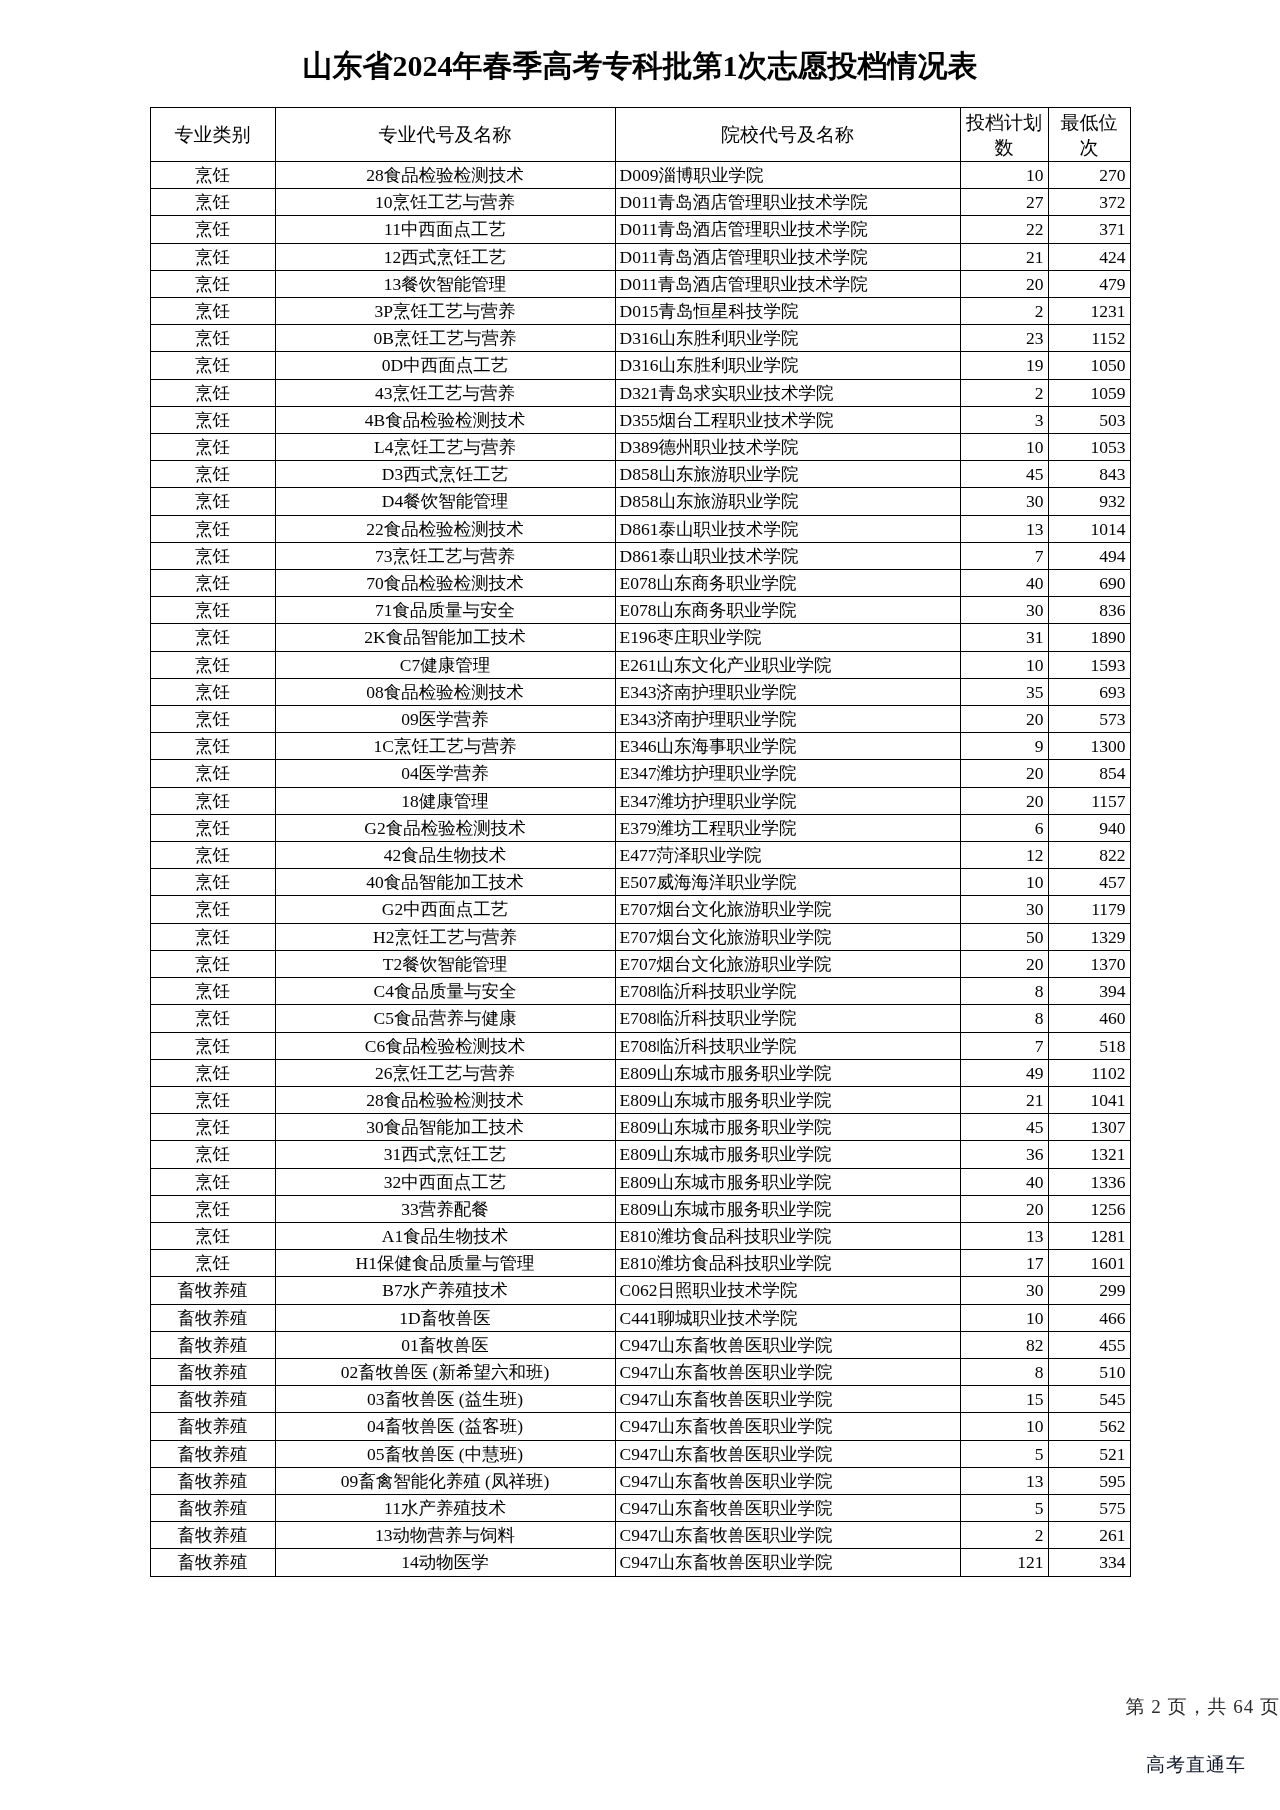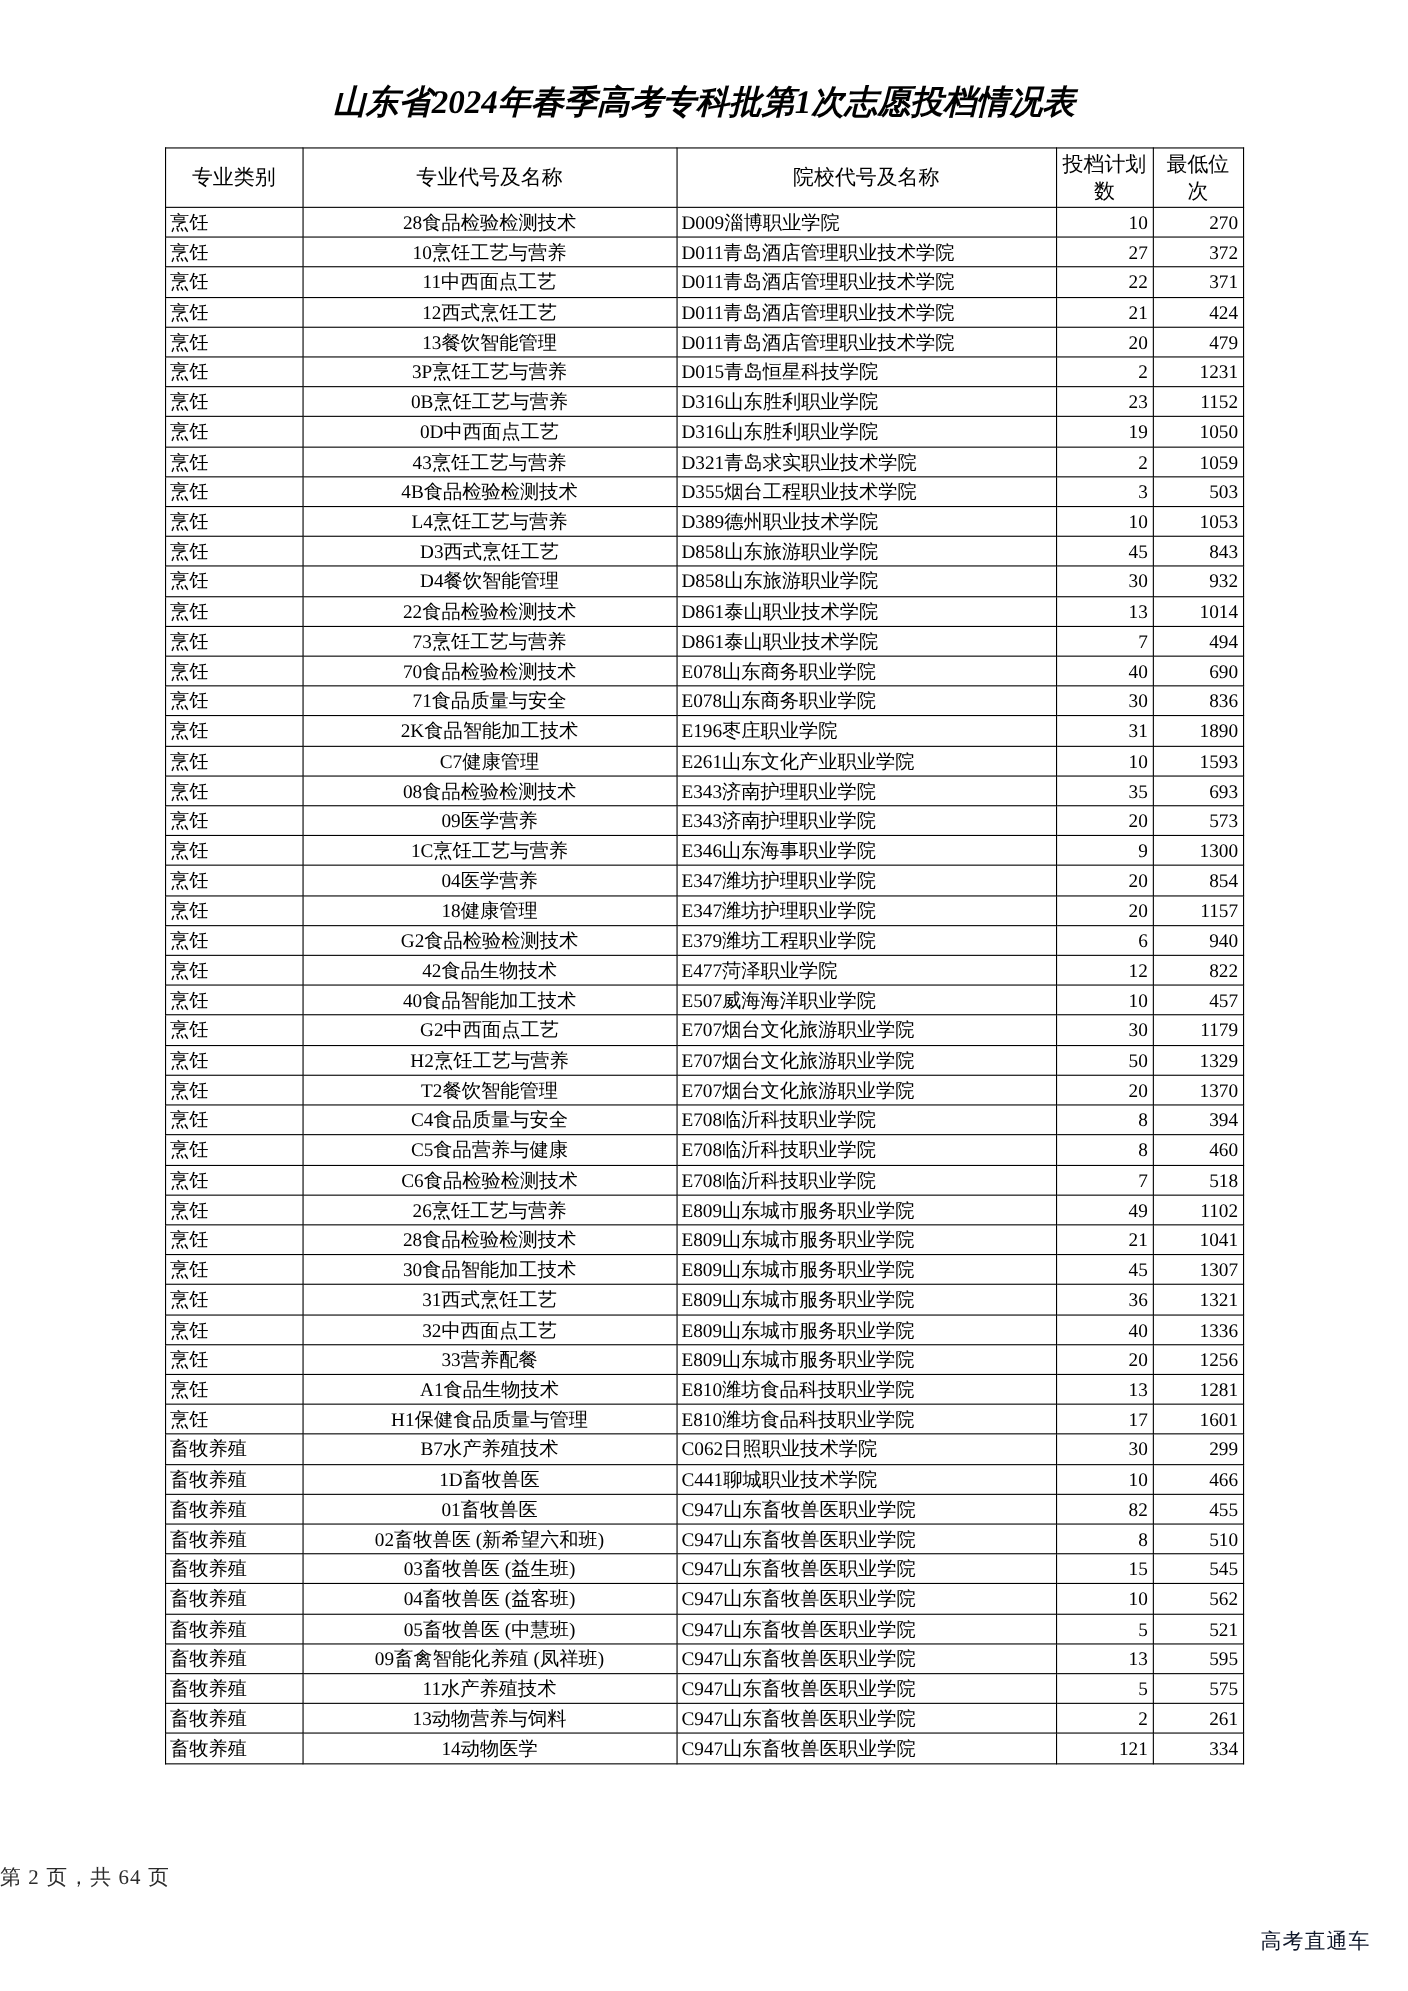--- a/index.html
+++ b/index.html
@@ -12,24 +12,23 @@
     position:relative;
     overflow:hidden;
   }
   .page { width:1280px; height:1810px; position:relative; }
 
   .doc-title{
     text-align:center;
     font-size:30px;
     font-weight:bold;
     letter-spacing:0px;
-    padding-top:73px;
+    padding-top:46px;
     padding-bottom:20px;
     font-family:"Liberation Serif","DejaVu Serif",serif;
-    font-style:italic;
   }
 
   table.report{
     border-collapse:collapse;
     margin:0 auto;
     width:980px;
     table-layout:fixed;
     font-size:17.5px;
   }
   table.report th, table.report td{
@@ -49,30 +48,30 @@
     white-space:normal;
     vertical-align:middle;
     font-weight:normal;
   }
   col.c-cat   { width:125px; }
   col.c-major { width:340px; }
   col.c-school{ width:345px; }
   col.c-plan  { width:88px; }
   col.c-rank  { width:82px; }
 
-  td.cat   { text-align:left; }
+  td.cat   { text-align:center; }
   td.major { text-align:center; }
   td.school{ text-align:left; }
   td.num   { text-align:right; padding-right:7px; }
 
   .footer{
     position:absolute;
     left:0; right:0;
     top:1694px;
-    text-align:left;
+    text-align:right;
     font-size:19px;
     letter-spacing:1px;
     color:#2b2b2b;
   }
   .watermark{
     position:absolute;
     right:34px;
     top:1752px;
     font-size:19px;
     color:#0f172a;

